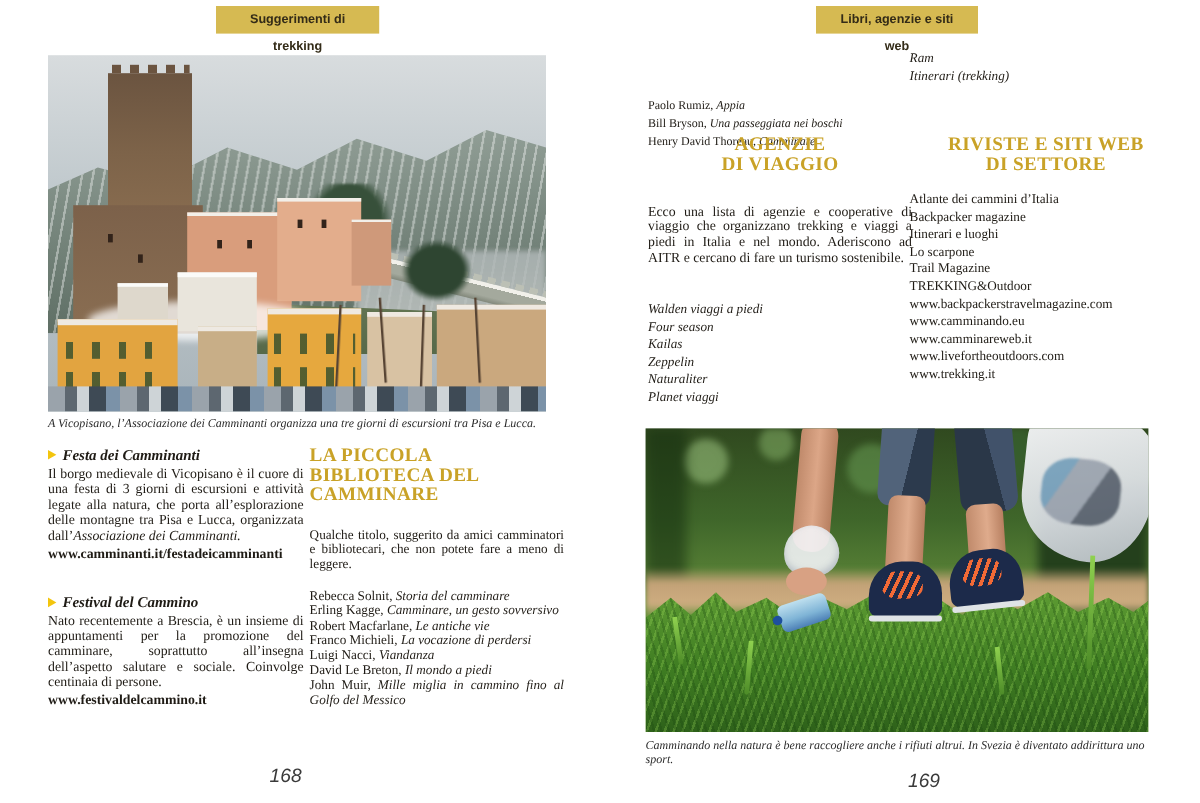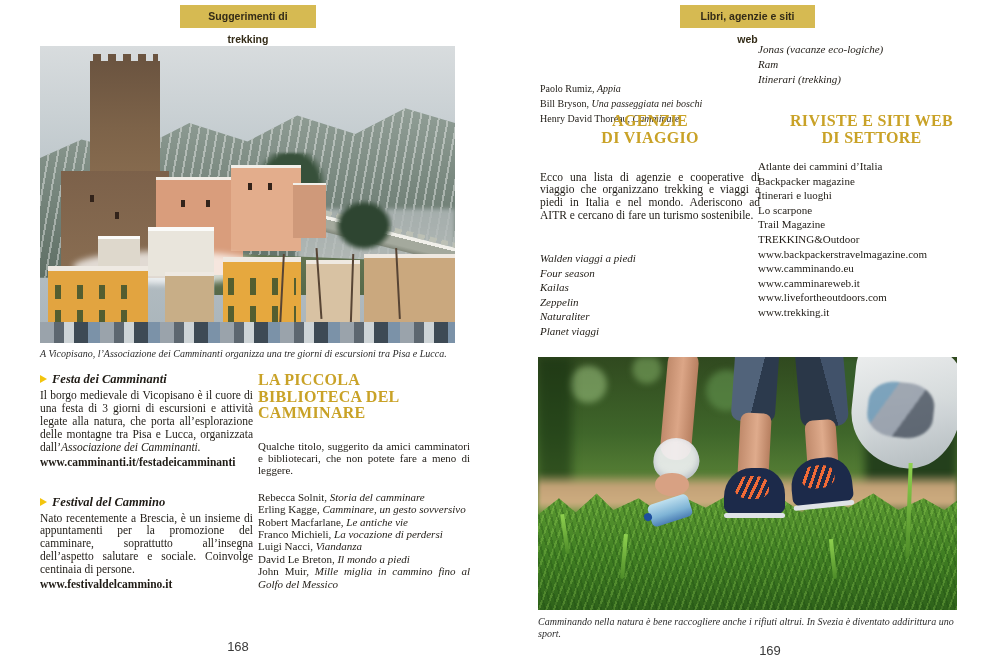--- a/index.html
+++ b/index.html
@@ -10,22 +10,22 @@
        font-family:"Liberation Sans",sans-serif;font-weight:bold;font-size:10.5px;
        line-height:23px;text-align:center;padding:0 10px;}
   .tab-left{left:180px;width:116px;}
   .tab-right{left:680px;width:115px;}
   
   .caption{position:absolute;font-style:italic;font-size:10px;line-height:12px;color:#2b2b2b;}
   .cap-left{left:40px;top:348px;width:415px;}
   .cap-right{left:538px;top:616px;width:419px;}
   .gold-head{position:absolute;color:#c9a227;font-weight:bold;text-align:center;
              font-size:16px;line-height:16.5px;letter-spacing:.3px;}
-  .pageno{position:absolute;font-family:"Liberation Sans",sans-serif;font-size:13px;
-          color:#3a3a3a;width:60px;text-align:center;}
+  .pageno{position:absolute;font-family:"Liberation Sans",sans-serif;font-size:16px;
+          color:#3a3a3a;width:60px;text-align:center;font-style:italic;}
   #pn-l{left:208px;top:639px;} #pn-r{left:740px;top:643px;}
   
   .col{position:absolute;text-align:justify;}
   .col-l1{left:40px;top:372px;width:213px;font-size:11.5px;line-height:12.9px;}
   .section{margin-bottom:26px;}
   .sec-title{font-weight:bold;font-style:italic;font-size:12.5px;line-height:14px;
              text-align:left;margin-bottom:3px;}
   .marker{display:inline-block;width:0;height:0;border-left:7px solid #f3c50e;
           border-top:4.5px solid transparent;border-bottom:4.5px solid transparent;
           margin-right:5px;}
@@ -226,21 +226,20 @@
   </div>
 
   <div class="pageno" id="pn-l">168</div>
 
   <div class="col rp-books1">
       <div class="book"><span class="author">Paolo Rumiz, </span><span class="title">Appia</span></div>
       <div class="book"><span class="author">Bill Bryson, </span><span class="title">Una passeggiata nei boschi</span></div>
       <div class="book"><span class="author">Henry David Thoreau, </span><span class="title">Camminare</span></div>
     </div>
   <div class="col rp-books2">
-      <div>Jonas (vacanze eco-logiche)</div>
       <div>Ram</div>
       <div>Itinerari (trekking)</div>
     </div>
 
   <div class="gold-head rp-head1">
       <div>AGENZIE</div>
       <div>DI VIAGGIO</div>
     </div>
   <p class="rp-intro">Ecco una lista di agenzie e cooperative di viaggio che organizzano trekking e viaggi a piedi in Italia e nel mondo. Aderiscono ad AITR e cercano di fare un turismo sostenibile.</p>
   <div class="col rp-agencies">

